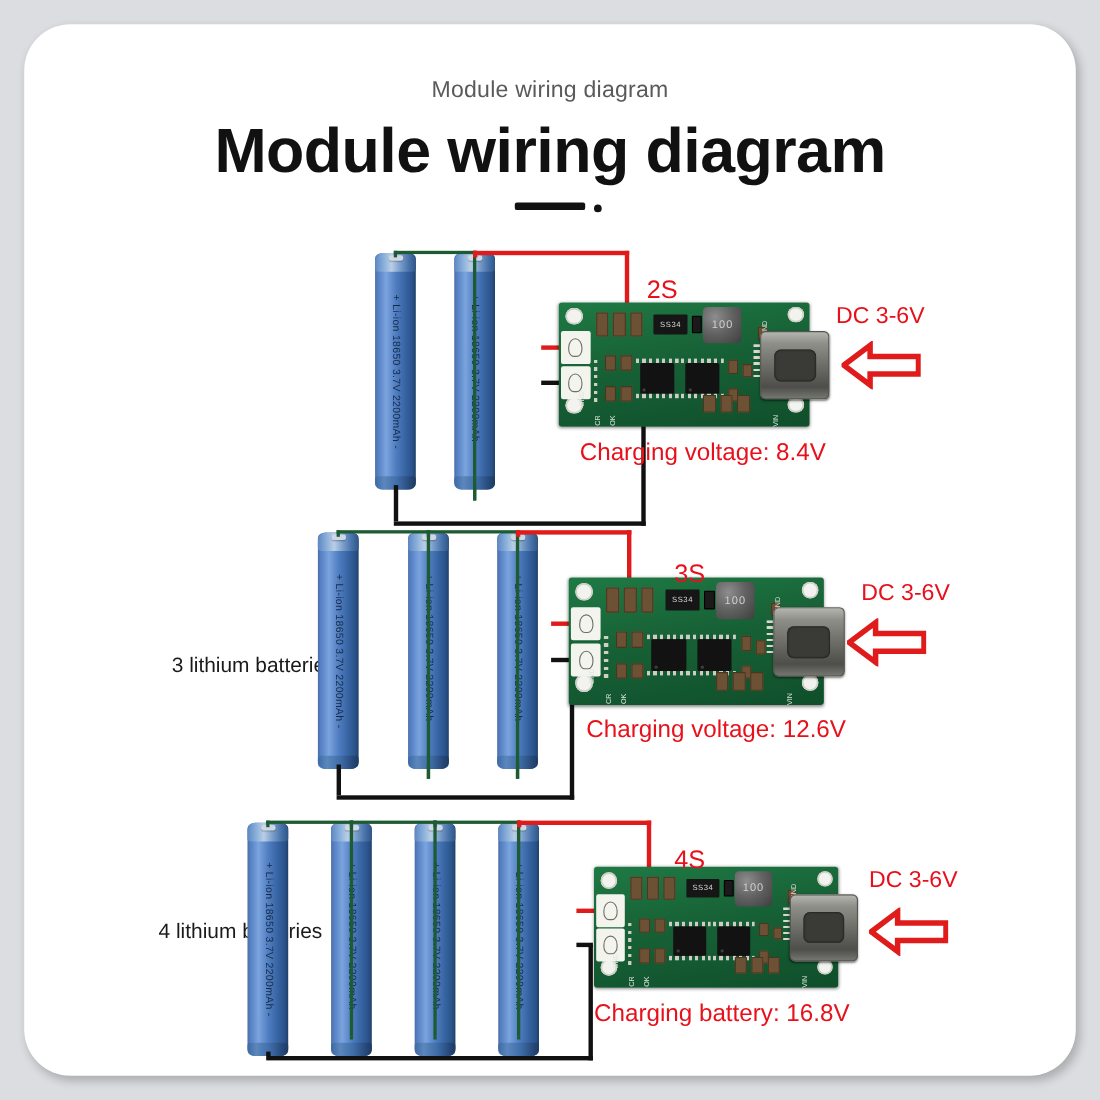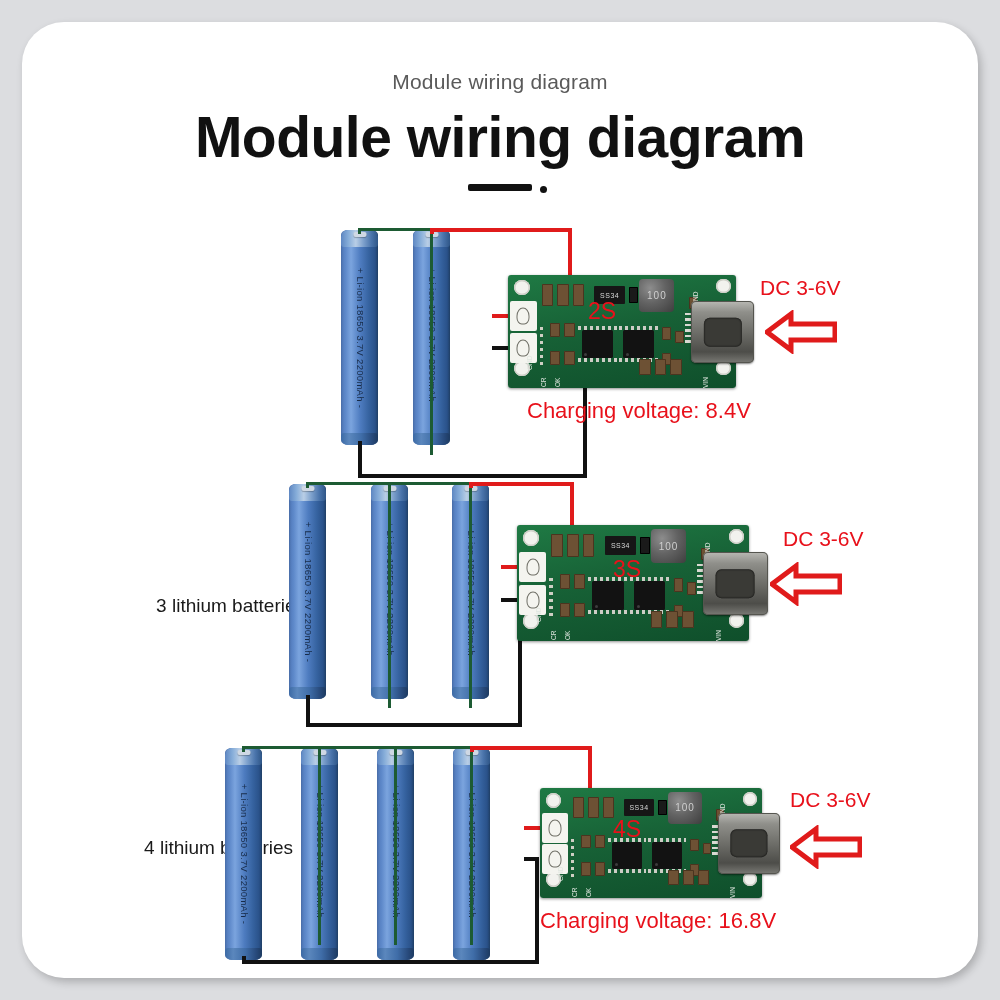--- a/index.html
+++ b/index.html
@@ -45,21 +45,21 @@
   
   .section { position: absolute; left: 0; width: 956px; }
   .row-label {
     position: absolute;
     font-size: 19px; color: #1a1a1a;
     white-space: nowrap;
     text-align: right;
   }
   .sN {
     position: absolute;
-    font-size: 23px; color: #e8111b; font-weight: 500; margin-top: 48px;
+    font-size: 23px; color: #e8111b; font-weight: 500;
   }
   .dclabel {
     position: absolute;
     font-size: 21px; color: #e8111b; font-weight: 500;
     white-space: nowrap;
   }
   .chgv {
     position: absolute;
     font-size: 22px; color: #e8111b;
     white-space: nowrap;
@@ -376,20 +376,21 @@
           <div class="silk vert" style="left: 204.829px; top: 108.814px;">VIN</div>
           <div class="usbc" style="left: 186.018px; top: 26.6903px; width: 64.7928px; height: 63.646px;">
             <div class="slot"></div>
           </div>
         </div>
         <div class="sN" style="left: 591px; top: 486px;">3S</div>
         <div class="dclabel" style="left: 761px; top: 505px;">DC 3-6V</div>
         <div class="arrow" style="left: 748px; top: 540px; width: 72px; height: 44px;"><svg width="72" height="44" viewBox="0 0 72 44">
             <polygon points="2,22 26,4 26,14 70,14 70,30 26,30 26,40" fill="#ffffff" stroke="#e01b1b" stroke-width="5" stroke-linejoin="miter"></polygon>
           </svg></div>
+        <div class="chgv" style="left: 511px; top: 628px;">Charging voltage: 12.6V</div>
       </div>
       <div class="section" style="top: 0px; height: 956px;">
         <div class="row-label" style="left: -14px; top: 815px; width: 285px;">4 lithium batteries</div>
         <div class="batt" style="left: 203px; top: 726px; height: 212px;">
           <div class="cap">
             <div class="nub"></div>
           </div>
           <div class="btm"></div>
           <div class="txt">+ Li-ion 18650 3.7V 2200mAh -</div>
         </div>
@@ -480,17 +481,17 @@
           <div class="silk vert" style="left: 196px; top: 103.186px;">VIN</div>
           <div class="usbc" style="left: 178px; top: 25.3097px; width: 62px; height: 60.354px;">
             <div class="slot"></div>
           </div>
         </div>
         <div class="sN" style="left: 591px; top: 746px;">4S</div>
         <div class="dclabel" style="left: 768px; top: 766px;">DC 3-6V</div>
         <div class="arrow" style="left: 768px; top: 803px; width: 72px; height: 44px;"><svg width="72" height="44" viewBox="0 0 72 44">
             <polygon points="2,22 26,4 26,14 70,14 70,30 26,30 26,40" fill="#ffffff" stroke="#e01b1b" stroke-width="5" stroke-linejoin="miter"></polygon>
           </svg></div>
-        <div class="chgv" style="left: 518px; top: 886px;">Charging voltage: 16.8V</div>
+        <div class="chgv" style="left: 518px; top: 886px;">Charging battery: 16.8V</div>
       </div>
     </div>
 
 </div>
 
 </body></html>

